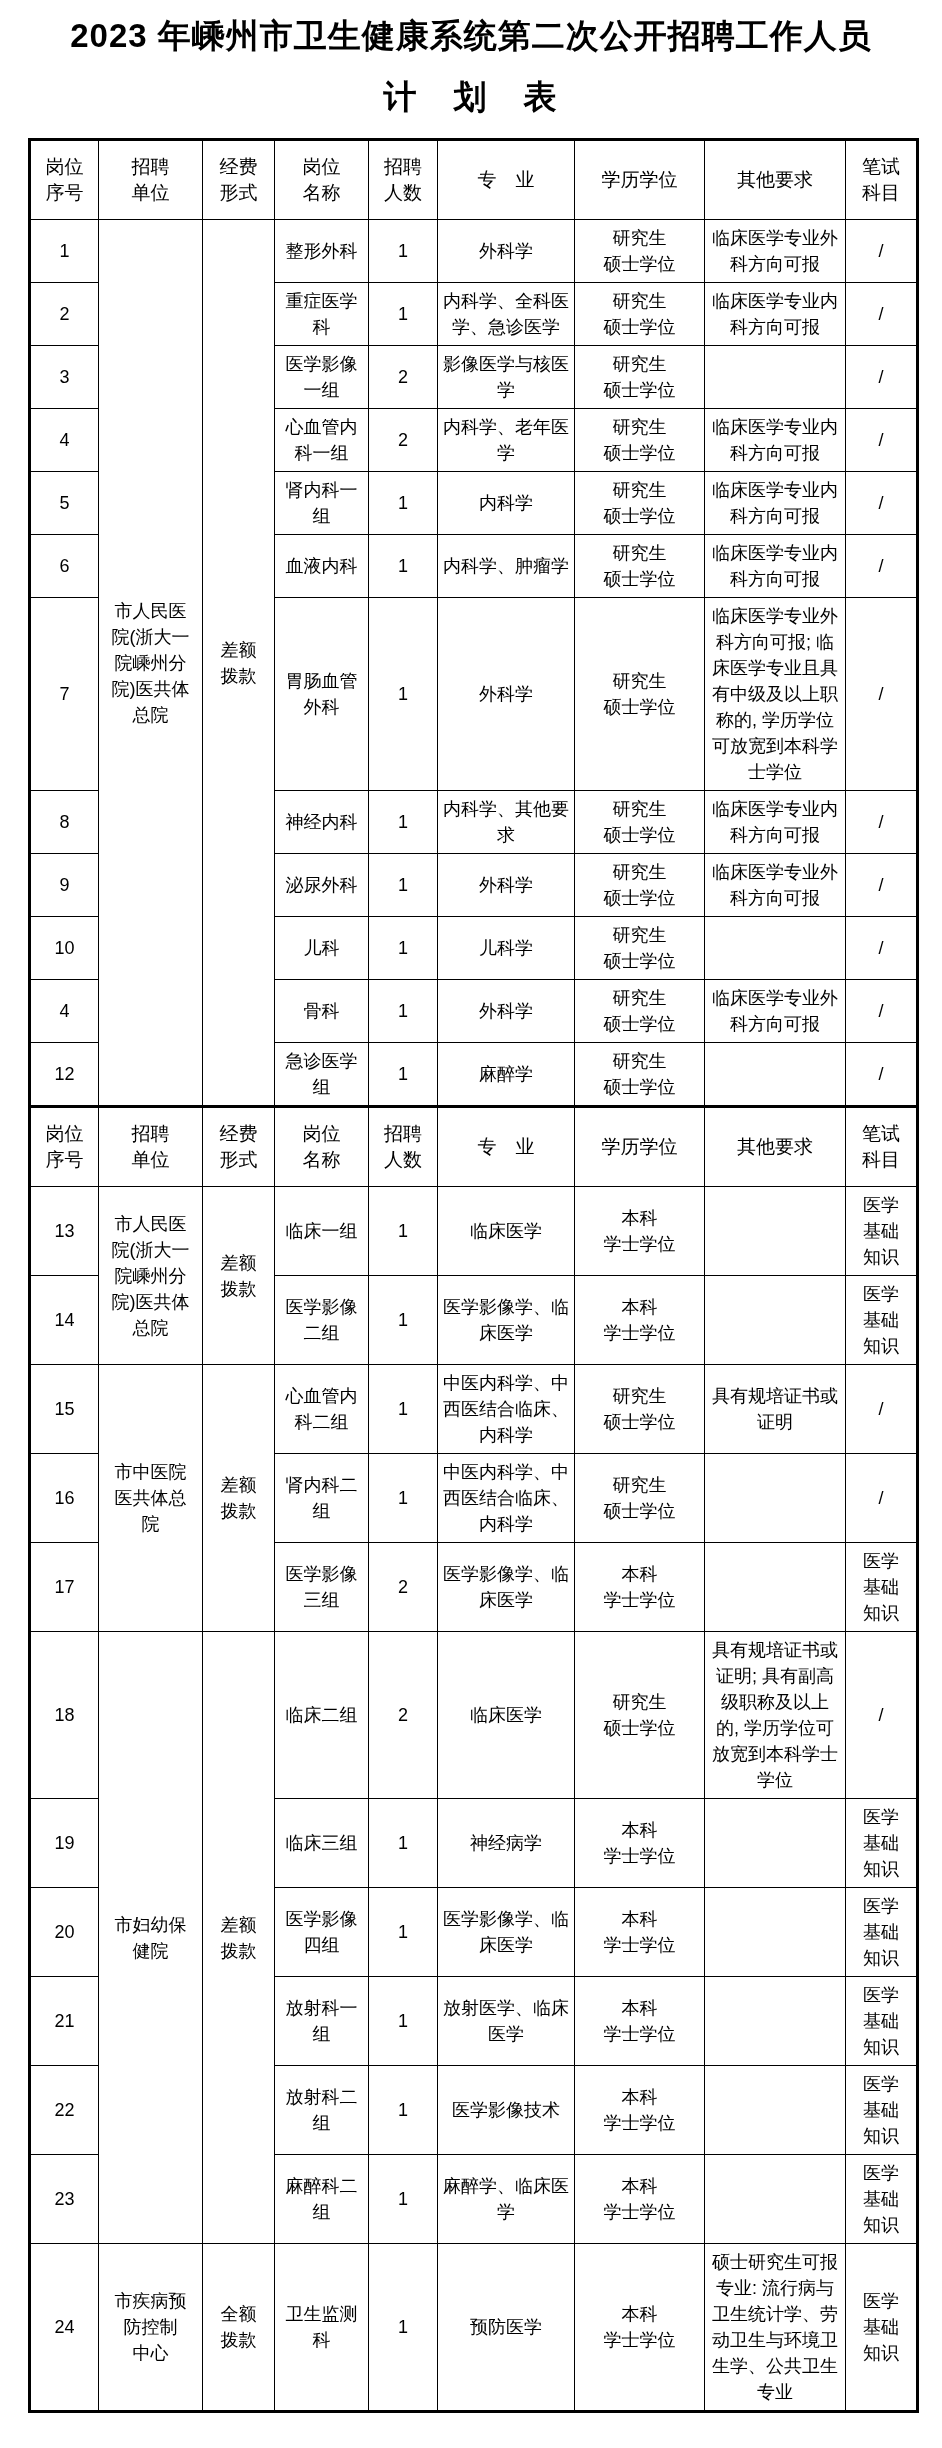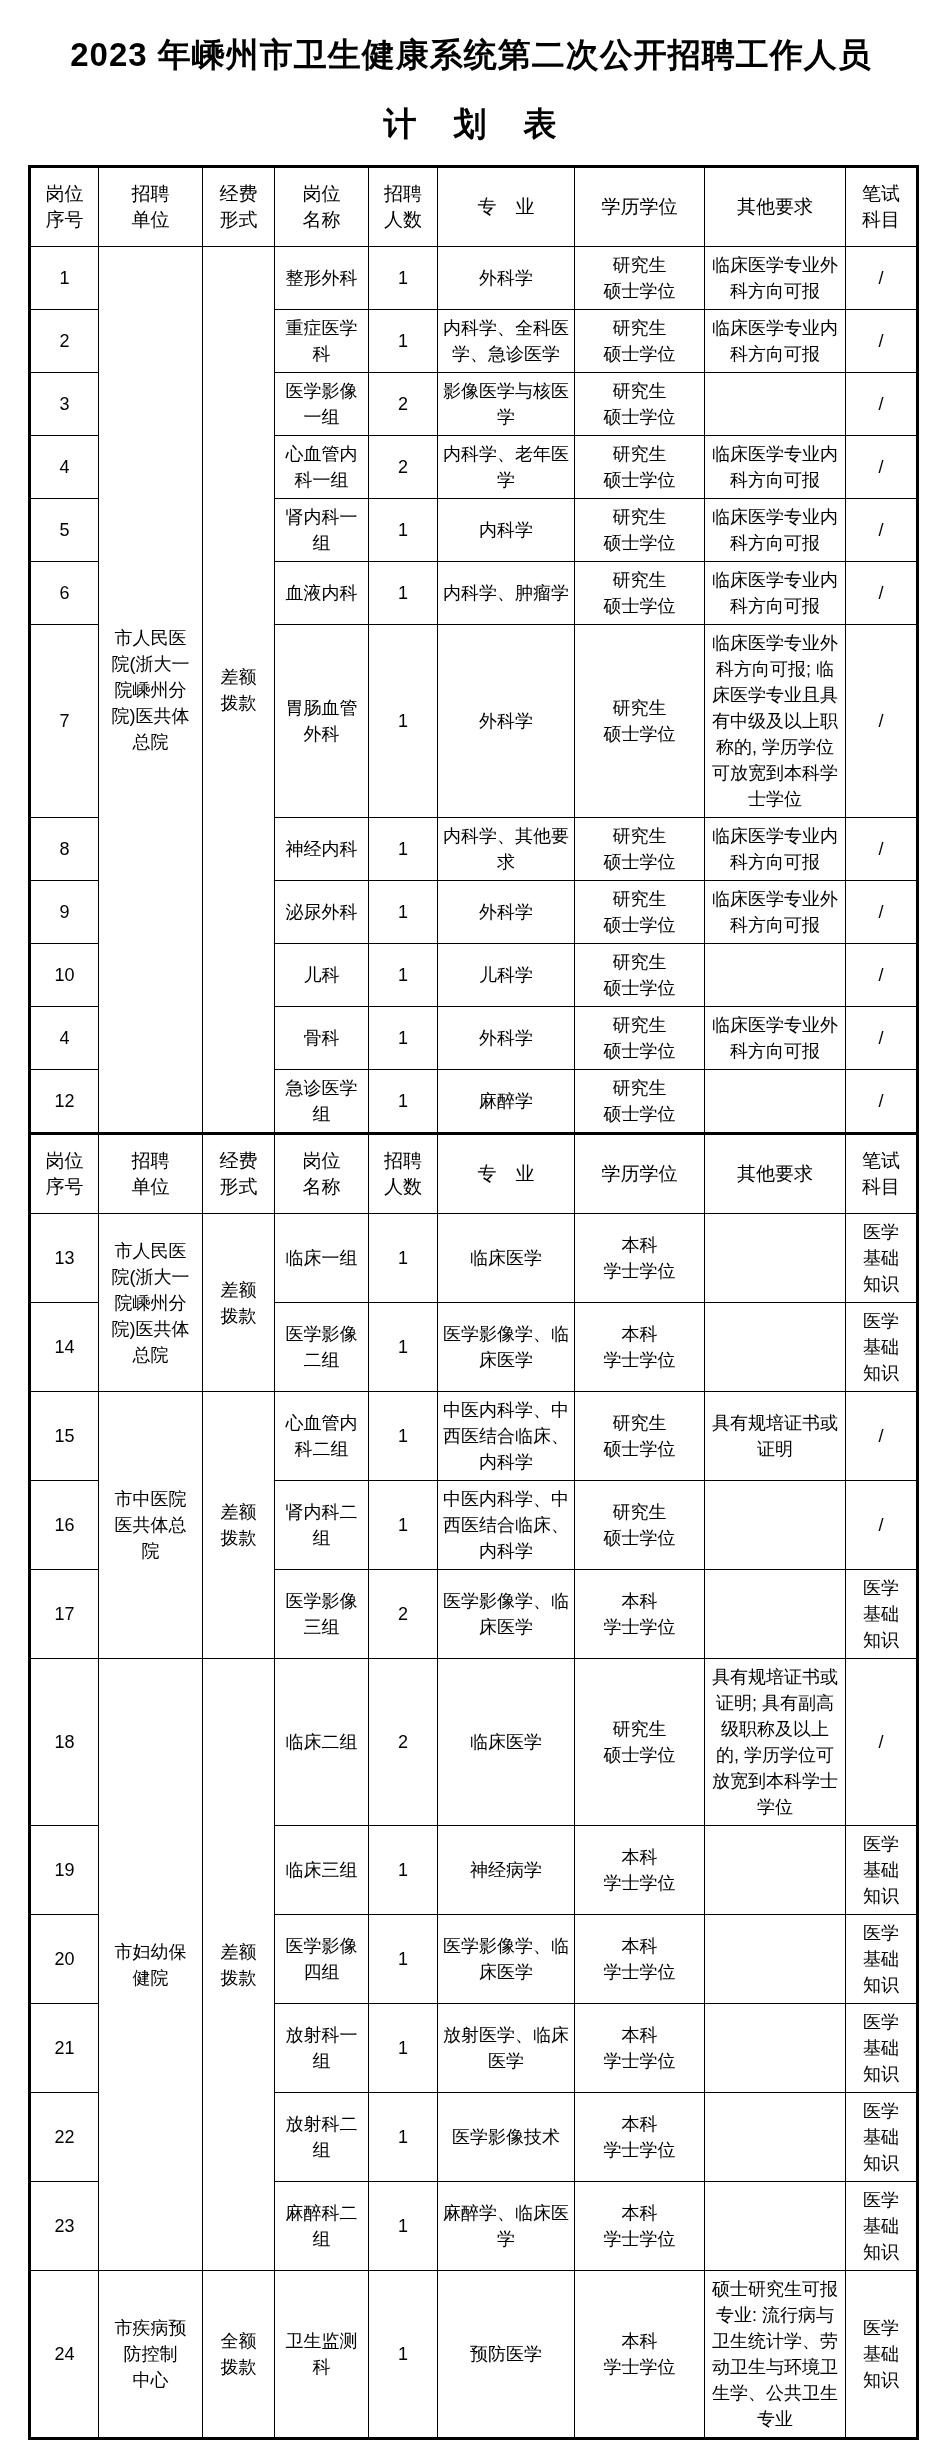--- a/index.html
+++ b/index.html
@@ -19,28 +19,28 @@
   }
   .attachment {
     margin: 4px 0 0 46px;
     font-size: 21px;
     letter-spacing: 1px;
   }
   .title-line1 {
     text-align: center;
     font-weight: bold;
     font-size: 33px;
-    margin-top: 19px;
+    margin-top: 0;
     letter-spacing: 1px;
   }
   .title-line2 {
     text-align: center;
     font-weight: bold;
     font-size: 33px;
-    margin-top: 24px;
+    margin-top: 16px;
     letter-spacing: 2px;
   }
   table.plan {
     border-collapse: collapse;
     table-layout: fixed;
     width: 888px;
     margin: 18px 0 0 28px;
     border: 3px solid #000;
   }
   table.plan th,

